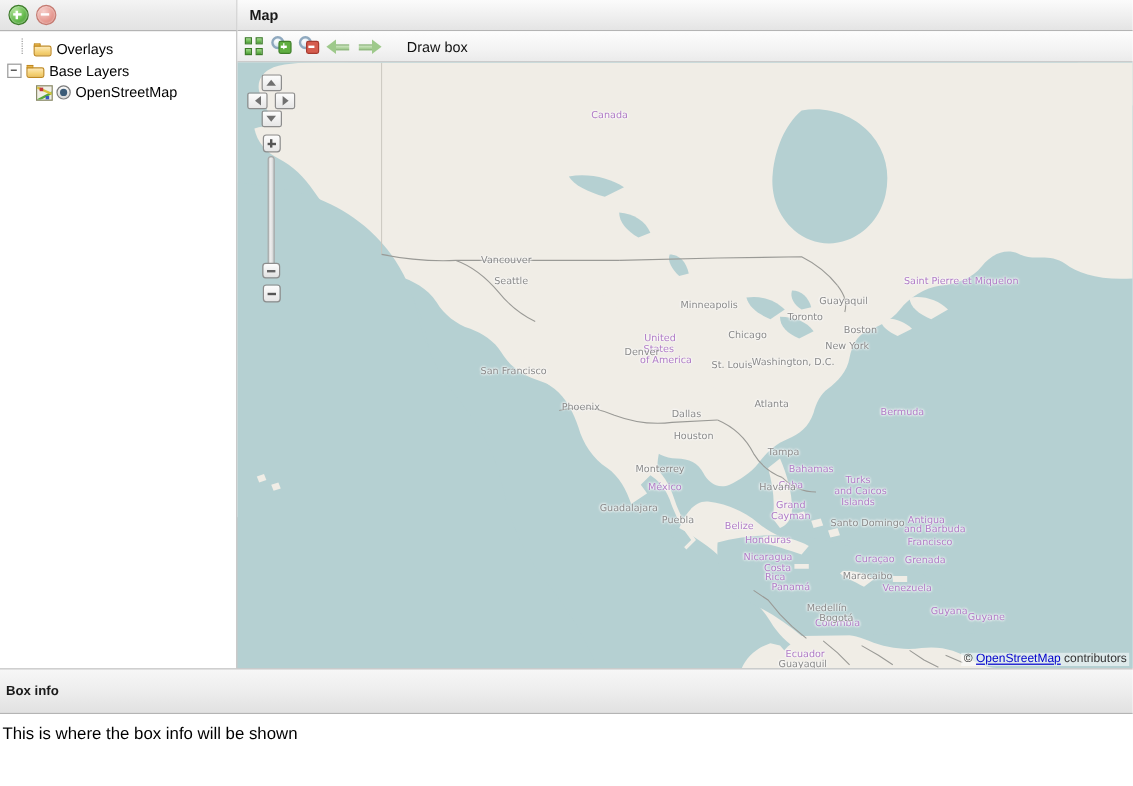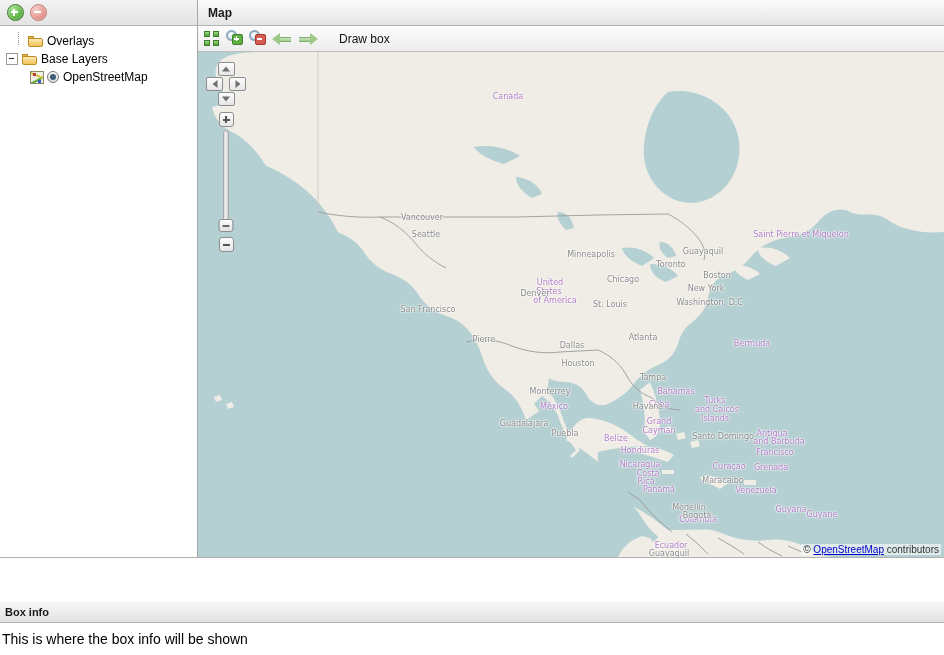--- a/index.html
+++ b/index.html
@@ -456,31 +456,30 @@
   #boxinfo-panel {
     position: absolute;
     left: 0; top: 557px;
     width: 944px;
     height: 98px;
     background: #ffffff;
     border-top: 1px solid #b0b0b0;
     box-sizing: border-box;
   }
   #boxinfo-header {
-    height: 21px;
+    height: 37px;
     background: linear-gradient(to bottom, #f7f7f7 0%, #ececec 55%, #e1e1e1 100%);
     border-bottom: 1px solid #b4b4b4;
     display: flex;
     align-items: center;
     padding-left: 5px;
     box-sizing: border-box;
     font-weight: bold;
     font-size: 11px;
     color: #1a1a1a;
-    margin-top: 44px;
   }
   #boxinfo-body {
     padding: 8px 2px;
     font-size: 14px;
     color: #000;
   }
 
   .map-label {
     font-family: "DejaVu Sans", sans-serif;
   }
@@ -790,24 +789,24 @@
           <span class="map-label" style="position: absolute; left: 224px; top: 165px; transform: translate(-50%, -50%); font-size: 8px; white-space: nowrap; pointer-events: none; text-shadow: rgb(255, 255, 255) 0px 0px 2px, rgb(255, 255, 255) 0px 0px 2px, rgb(255, 255, 255) 0px 0px 3px; color: rgb(138, 138, 138);">Vancouver</span>
           <span class="map-label" style="position: absolute; left: 228px; top: 182px; transform: translate(-50%, -50%); font-size: 8px; white-space: nowrap; pointer-events: none; text-shadow: rgb(255, 255, 255) 0px 0px 2px, rgb(255, 255, 255) 0px 0px 2px, rgb(255, 255, 255) 0px 0px 3px; color: rgb(138, 138, 138);">Seattle</span>
           <span class="map-label" style="position: absolute; left: 393px; top: 202px; transform: translate(-50%, -50%); font-size: 8px; white-space: nowrap; pointer-events: none; text-shadow: rgb(255, 255, 255) 0px 0px 2px, rgb(255, 255, 255) 0px 0px 2px, rgb(255, 255, 255) 0px 0px 3px; color: rgb(138, 138, 138);">Minneapolis</span>
           <span class="map-label" style="position: absolute; left: 505px; top: 199px; transform: translate(-50%, -50%); font-size: 8px; white-space: nowrap; pointer-events: none; text-shadow: rgb(255, 255, 255) 0px 0px 2px, rgb(255, 255, 255) 0px 0px 2px, rgb(255, 255, 255) 0px 0px 3px; color: rgb(138, 138, 138);">Guayaquil</span>
           <span class="map-label" style="position: absolute; left: 473px; top: 212px; transform: translate(-50%, -50%); font-size: 8px; white-space: nowrap; pointer-events: none; text-shadow: rgb(255, 255, 255) 0px 0px 2px, rgb(255, 255, 255) 0px 0px 2px, rgb(255, 255, 255) 0px 0px 3px; color: rgb(138, 138, 138);">Toronto</span>
           <span class="map-label" style="position: absolute; left: 425px; top: 227px; transform: translate(-50%, -50%); font-size: 8px; white-space: nowrap; pointer-events: none; text-shadow: rgb(255, 255, 255) 0px 0px 2px, rgb(255, 255, 255) 0px 0px 2px, rgb(255, 255, 255) 0px 0px 3px; color: rgb(138, 138, 138);">Chicago</span>
           <span class="map-label" style="position: absolute; left: 519px; top: 223px; transform: translate(-50%, -50%); font-size: 8px; white-space: nowrap; pointer-events: none; text-shadow: rgb(255, 255, 255) 0px 0px 2px, rgb(255, 255, 255) 0px 0px 2px, rgb(255, 255, 255) 0px 0px 3px; color: rgb(138, 138, 138);">Boston</span>
           <span class="map-label" style="position: absolute; left: 508px; top: 236px; transform: translate(-50%, -50%); font-size: 8px; white-space: nowrap; pointer-events: none; text-shadow: rgb(255, 255, 255) 0px 0px 2px, rgb(255, 255, 255) 0px 0px 2px, rgb(255, 255, 255) 0px 0px 3px; color: rgb(138, 138, 138);">New York</span>
           <span class="map-label" style="position: absolute; left: 337px; top: 241px; transform: translate(-50%, -50%); font-size: 8px; white-space: nowrap; pointer-events: none; text-shadow: rgb(255, 255, 255) 0px 0px 2px, rgb(255, 255, 255) 0px 0px 2px, rgb(255, 255, 255) 0px 0px 3px; color: rgb(138, 138, 138);">Denver</span>
           <span class="map-label" style="position: absolute; left: 412px; top: 252px; transform: translate(-50%, -50%); font-size: 8px; white-space: nowrap; pointer-events: none; text-shadow: rgb(255, 255, 255) 0px 0px 2px, rgb(255, 255, 255) 0px 0px 2px, rgb(255, 255, 255) 0px 0px 3px; color: rgb(138, 138, 138);">St. Louis</span>
-          <span class="map-label" style="position: absolute; left: 513px; top: 250px; transform: translate(-50%, -50%); font-size: 8px; white-space: nowrap; pointer-events: none; text-shadow: rgb(255, 255, 255) 0px 0px 2px, rgb(255, 255, 255) 0px 0px 2px, rgb(255, 255, 255) 0px 0px 3px; color: rgb(138, 138, 138);">Washington, D.C.</span>
+          <span class="map-label" style="position: absolute; left: 463px; top: 250px; transform: translate(-50%, -50%); font-size: 8px; white-space: nowrap; pointer-events: none; text-shadow: rgb(255, 255, 255) 0px 0px 2px, rgb(255, 255, 255) 0px 0px 2px, rgb(255, 255, 255) 0px 0px 3px; color: rgb(138, 138, 138);">Washington, D.C.</span>
           <span class="map-label" style="position: absolute; left: 230px; top: 257px; transform: translate(-50%, -50%); font-size: 8px; white-space: nowrap; pointer-events: none; text-shadow: rgb(255, 255, 255) 0px 0px 2px, rgb(255, 255, 255) 0px 0px 2px, rgb(255, 255, 255) 0px 0px 3px; color: rgb(138, 138, 138);">San Francisco</span>
           <span class="map-label" style="position: absolute; left: 445px; top: 285px; transform: translate(-50%, -50%); font-size: 8px; white-space: nowrap; pointer-events: none; text-shadow: rgb(255, 255, 255) 0px 0px 2px, rgb(255, 255, 255) 0px 0px 2px, rgb(255, 255, 255) 0px 0px 3px; color: rgb(138, 138, 138);">Atlanta</span>
-          <span class="map-label" style="position: absolute; left: 286px; top: 287px; transform: translate(-50%, -50%); font-size: 8px; white-space: nowrap; pointer-events: none; text-shadow: rgb(255, 255, 255) 0px 0px 2px, rgb(255, 255, 255) 0px 0px 2px, rgb(255, 255, 255) 0px 0px 3px; color: rgb(138, 138, 138);">Pierre</span>
+          <span class="map-label" style="position: absolute; left: 286px; top: 287px; transform: translate(-50%, -50%); font-size: 8px; white-space: nowrap; pointer-events: none; text-shadow: rgb(255, 255, 255) 0px 0px 2px, rgb(255, 255, 255) 0px 0px 2px, rgb(255, 255, 255) 0px 0px 3px; color: rgb(138, 138, 138);">Phoenix</span>
           <span class="map-label" style="position: absolute; left: 374px; top: 293px; transform: translate(-50%, -50%); font-size: 8px; white-space: nowrap; pointer-events: none; text-shadow: rgb(255, 255, 255) 0px 0px 2px, rgb(255, 255, 255) 0px 0px 2px, rgb(255, 255, 255) 0px 0px 3px; color: rgb(138, 138, 138);">Dallas</span>
           <span class="map-label" style="position: absolute; left: 380px; top: 311px; transform: translate(-50%, -50%); font-size: 8px; white-space: nowrap; pointer-events: none; text-shadow: rgb(255, 255, 255) 0px 0px 2px, rgb(255, 255, 255) 0px 0px 2px, rgb(255, 255, 255) 0px 0px 3px; color: rgb(138, 138, 138);">Houston</span>
           <span class="map-label" style="position: absolute; left: 455px; top: 325px; transform: translate(-50%, -50%); font-size: 8px; white-space: nowrap; pointer-events: none; text-shadow: rgb(255, 255, 255) 0px 0px 2px, rgb(255, 255, 255) 0px 0px 2px, rgb(255, 255, 255) 0px 0px 3px; color: rgb(138, 138, 138);">Tampa</span>
           <span class="map-label" style="position: absolute; left: 352px; top: 339px; transform: translate(-50%, -50%); font-size: 8px; white-space: nowrap; pointer-events: none; text-shadow: rgb(255, 255, 255) 0px 0px 2px, rgb(255, 255, 255) 0px 0px 2px, rgb(255, 255, 255) 0px 0px 3px; color: rgb(138, 138, 138);">Monterrey</span>
           <span class="map-label" style="position: absolute; left: 450px; top: 354px; transform: translate(-50%, -50%); font-size: 8px; white-space: nowrap; pointer-events: none; text-shadow: rgb(255, 255, 255) 0px 0px 2px, rgb(255, 255, 255) 0px 0px 2px, rgb(255, 255, 255) 0px 0px 3px; color: rgb(138, 138, 138);">Havana</span>
           <span class="map-label" style="position: absolute; left: 326px; top: 371px; transform: translate(-50%, -50%); font-size: 8px; white-space: nowrap; pointer-events: none; text-shadow: rgb(255, 255, 255) 0px 0px 2px, rgb(255, 255, 255) 0px 0px 2px, rgb(255, 255, 255) 0px 0px 3px; color: rgb(138, 138, 138);">Guadalajara</span>
           <span class="map-label" style="position: absolute; left: 367px; top: 381px; transform: translate(-50%, -50%); font-size: 8px; white-space: nowrap; pointer-events: none; text-shadow: rgb(255, 255, 255) 0px 0px 2px, rgb(255, 255, 255) 0px 0px 2px, rgb(255, 255, 255) 0px 0px 3px; color: rgb(138, 138, 138);">Puebla</span>
           <span class="map-label" style="position: absolute; left: 525px; top: 384px; transform: translate(-50%, -50%); font-size: 8px; white-space: nowrap; pointer-events: none; text-shadow: rgb(255, 255, 255) 0px 0px 2px, rgb(255, 255, 255) 0px 0px 2px, rgb(255, 255, 255) 0px 0px 3px; color: rgb(138, 138, 138);">Santo Domingo</span>
           <span class="map-label" style="position: absolute; left: 525px; top: 428px; transform: translate(-50%, -50%); font-size: 8px; white-space: nowrap; pointer-events: none; text-shadow: rgb(255, 255, 255) 0px 0px 2px, rgb(255, 255, 255) 0px 0px 2px, rgb(255, 255, 255) 0px 0px 3px; color: rgb(138, 138, 138);">Maracaibo</span>
           <span class="map-label" style="position: absolute; left: 491px; top: 455px; transform: translate(-50%, -50%); font-size: 8px; white-space: nowrap; pointer-events: none; text-shadow: rgb(255, 255, 255) 0px 0px 2px, rgb(255, 255, 255) 0px 0px 2px, rgb(255, 255, 255) 0px 0px 3px; color: rgb(138, 138, 138);">Medellín</span>

